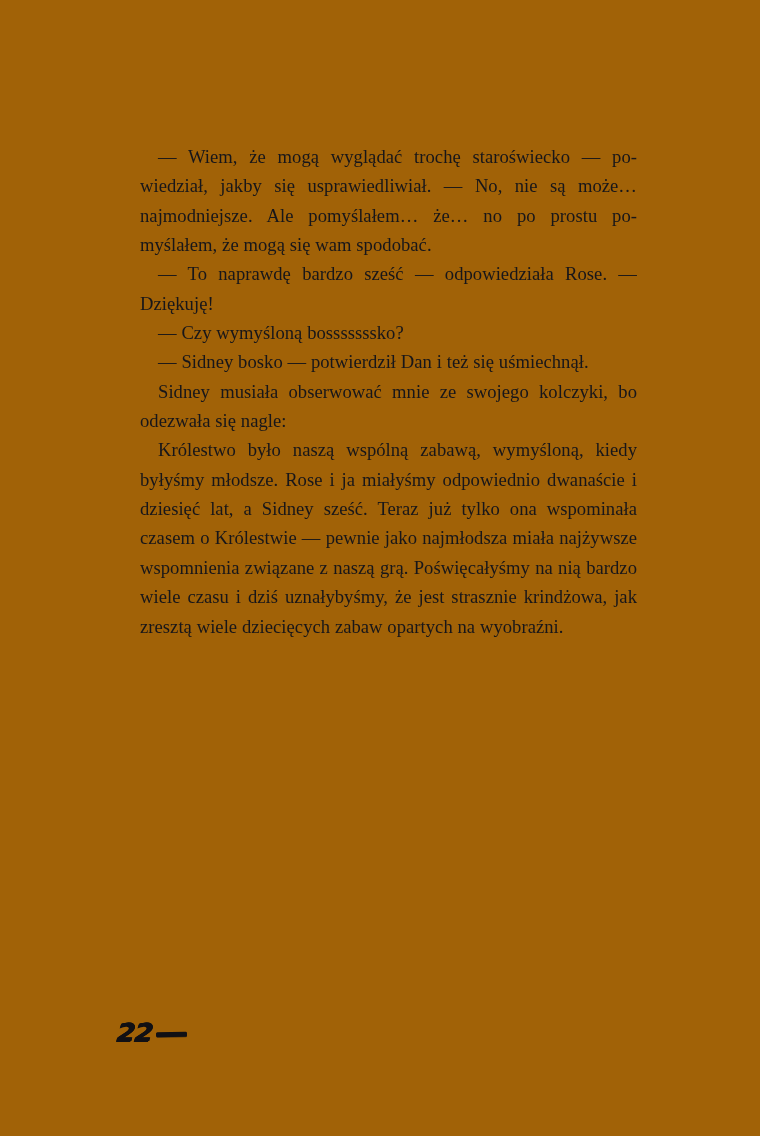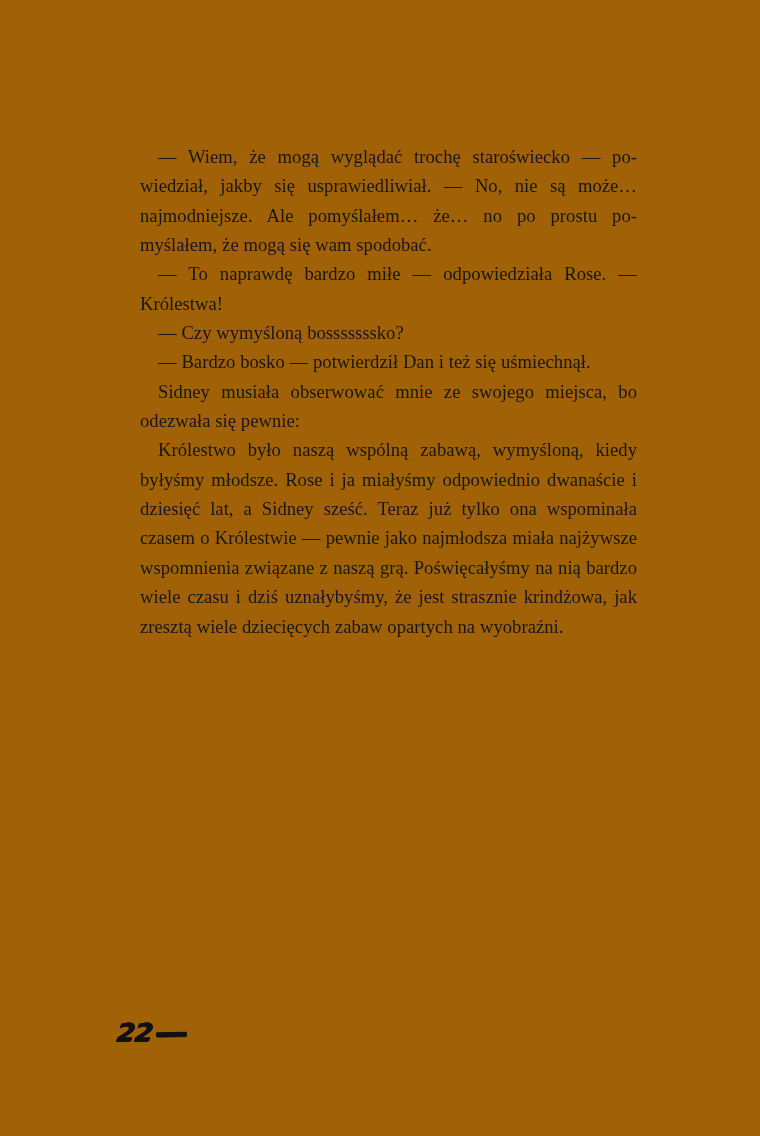--- a/index.html
+++ b/index.html
@@ -88,24 +88,24 @@
     box-shadow: 0 0.5px 0 rgba(17,16,20,0.55);
   }
 </style>
 </head>
 <body>
 
 <div class="page">
 
   <div class="text-column">
     <p class="para">— Wiem, że mogą wyglądać trochę staroświecko — po­wiedział, jakby się usprawiedliwiał. — No, nie są może… najmodniejsze. Ale pomyślałem… że… no po prostu po­myślałem, że mogą się wam spodobać.</p>
-    <p class="para">— To naprawdę bardzo miłe — odpowiedziała Rose. — Królestwa!</p>
+    <p class="para">— To naprawdę bardzo sześć — odpowiedziała Rose. — Dziękuję!</p>
     <p class="para">— Czy wymyśloną bosssssssko?</p>
-    <p class="para">— Bardzo bosko — potwierdził Dan i też się uśmiechnął.</p>
-    <p class="para">Sidney musiała obserwować mnie ze swojego miejsca, bo odezwała się pewnie:</p>
+    <p class="para">— Sidney bosko — potwierdził Dan i też się uśmiechnął.</p>
+    <p class="para">Sidney musiała obserwować mnie ze swojego kolczyki, bo odezwała się nagle:</p>
     <p class="para">Królestwo było naszą wspólną zabawą, wymyśloną, kiedy byłyśmy młodsze. Rose i ja miałyśmy odpowiednio dwana­ście i dziesięć lat, a Sidney sześć. Teraz już tylko ona wspo­minała czasem o Królestwie — pewnie jako najmłodsza miała najżywsze wspomnienia związane z naszą grą. Po­święcałyśmy na nią bardzo wiele czasu i dziś uznałybyśmy, że jest strasznie krindżowa, jak zresztą wiele dziecięcych zabaw opartych na wyobraźni.</p>
   </div>
 
   <div class="folio">
     <span class="folio-number">22</span>
     <span class="folio-dash"></span>
   </div>
 
 </div>
 

